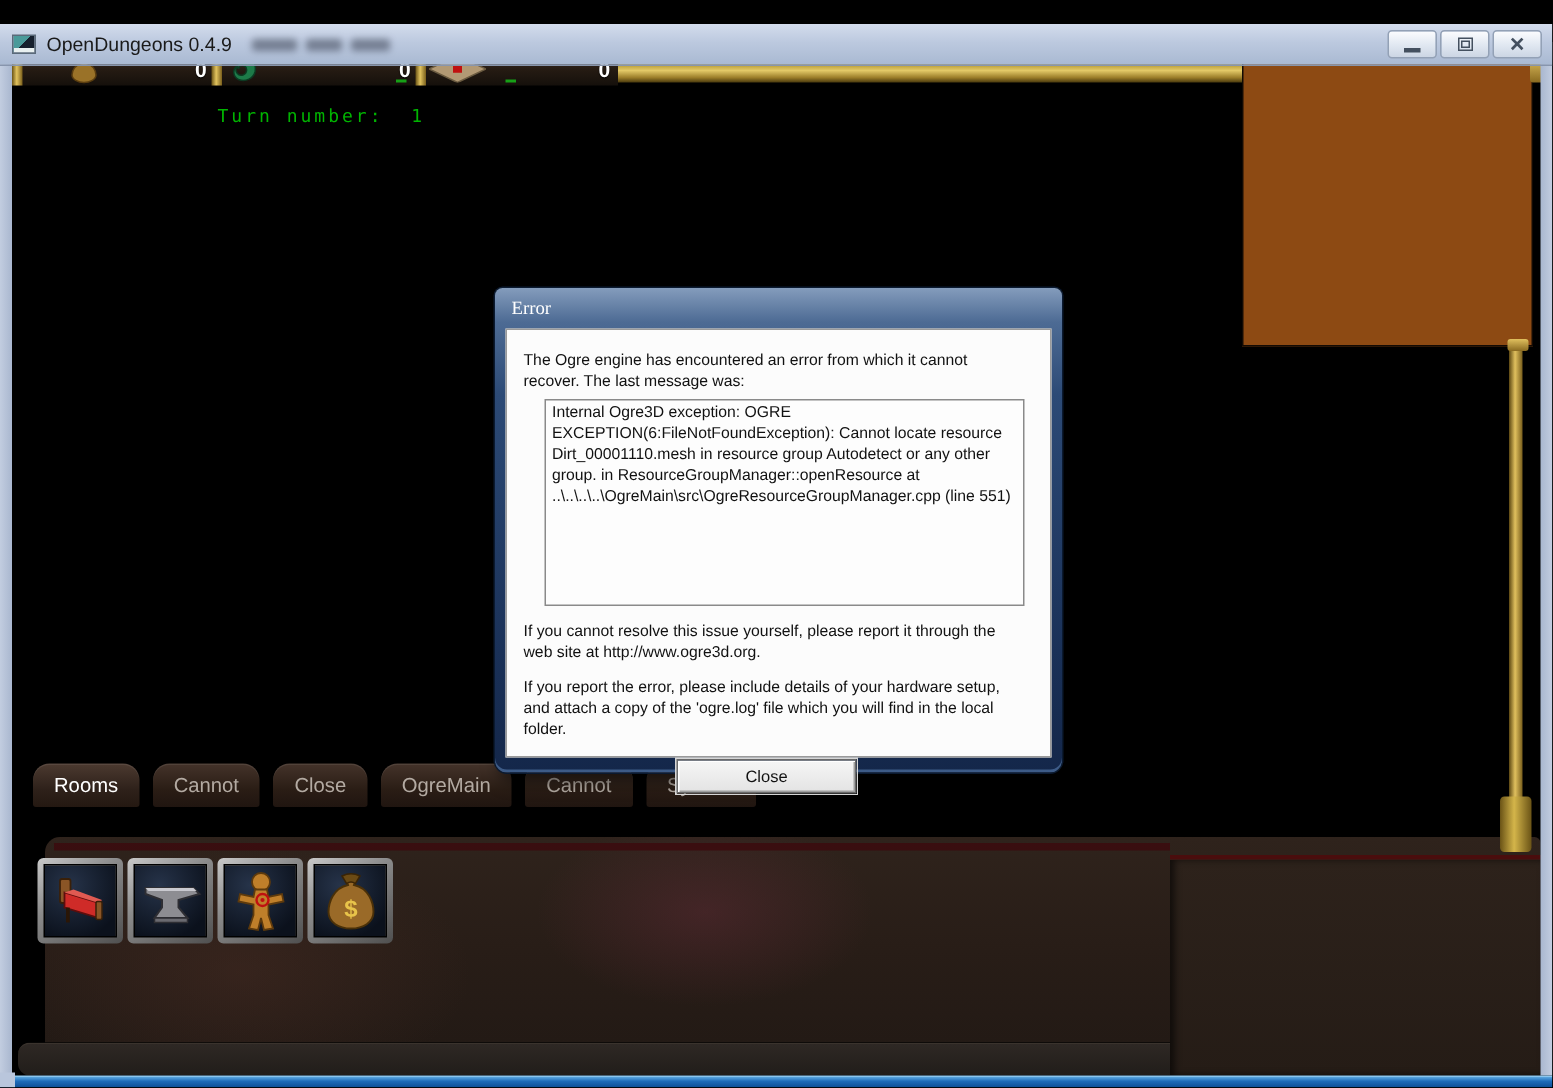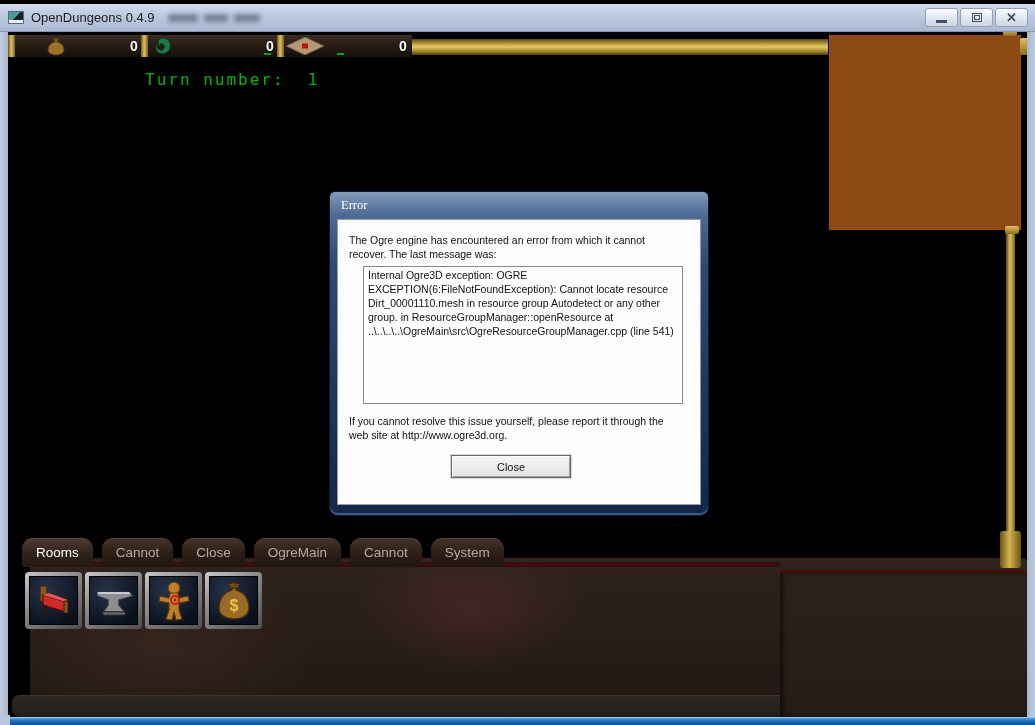--- a/index.html
+++ b/index.html
@@ -1,20 +1,20 @@
 <!DOCTYPE html>
 <html><head>
 <meta charset="utf-8">
 <style>
   * { margin:0; padding:0; box-sizing:border-box; }
   html,body { width:1035px; height:725px; background:#000; font-family:"Liberation Sans", sans-serif; }
   .window { position:relative; width:1035px; height:725px; overflow:hidden; background:#000; }
 
   
-  .titlebar { position:absolute; left:0; top:4px; width:1035px; height:28px;
+  .titlebar { position:absolute; left:0; top:16px; width:1035px; height:28px;
     background:linear-gradient(180deg,#d3dcec 0%,#bcc9df 45%,#a9b9d2 100%);
     border-bottom:1px solid #8795ad; display:flex; align-items:center; z-index:20; }
   .title-icon { width:16px; height:13px; margin-left:8px; border:1px solid #5a6a7a;
     background:linear-gradient(135deg,#4a9a9a 0 45%,#16202e 45% 100%); box-shadow:inset 0 -3px 0 #e8f0f0; }
   .title-text { margin-left:7px; font-size:13px; color:#1a1a1a; }
   .watermark { position:absolute; left:168px; top:8px; width:95px; height:12px; filter:blur(2.5px); opacity:.55; }
   .watermark i { position:absolute; top:2px; height:8px; background:#3c4354; border-radius:2px; }
   .win-controls { position:absolute; right:7px; top:4px; display:flex; }
   .win-btn { width:33px; height:19px; margin-left:2px; border:1px solid #93a1b6; border-radius:3px;
     background:linear-gradient(180deg,#fbfcfe,#e2e9f2 50%,#ccd6e4); display:flex; align-items:center; justify-content:center;
@@ -46,37 +46,37 @@
 
   
   .minimap { position:absolute; left:828px; top:34px; width:194px; height:197px; background:#8d4a13; border:1px solid #120a04; z-index:4; }
   .peg { position:absolute; background:linear-gradient(180deg,#e0c05e,#8a6a20); border-radius:2px; z-index:5; }
   .pole { position:absolute; left:1006px; top:231px; width:9px; height:302px;
     background:linear-gradient(90deg,#5c4712,#e0c05e 45%,#7a5f1c); z-index:4; }
   .pole-knob { position:absolute; left:1000px; top:531px; width:21px; height:37px; border-radius:3px;
     background:linear-gradient(90deg,#6a5316,#d4b54a 45%,#6a5316); z-index:5; }
 
   .turn-label { position:absolute; left:145px; top:70px; font-family:"DejaVu Sans Mono", monospace;
-    font-size:16px; letter-spacing:2px; color:#00b400; white-space:pre; z-index:3; }
+    font-size:12px; letter-spacing:2px; color:#00b400; white-space:pre; z-index:3; }
 
   
   .bottom-panel { position:absolute; left:30px; top:558px; width:997px; height:137px; border-radius:10px 4px 0 0;
     background:
       radial-gradient(160px 90px at 440px 50px, rgba(125,50,70,.30), transparent 70%),
       radial-gradient(220px 120px at 130px 90px, rgba(95,55,45,.28), transparent 70%),
       linear-gradient(180deg,#2f231c 0%,#281d17 55%,#231a15 100%);
     z-index:2; }
   .bottom-strip { position:absolute; left:12px; top:695px; width:1015px; height:22px; border-radius:8px 0 0 8px;
     background:linear-gradient(180deg,#2e2824 0%,#211d1a 100%); border-top:1px solid #3a332d; z-index:2; }
   .red-strip { position:absolute; left:36px; top:562px; width:744px; height:5px; background:#3c0b0e; opacity:.85; filter:blur(.5px); z-index:3; }
   .br-panel { position:absolute; left:780px; top:570px; width:247px; height:147px;
     background:linear-gradient(180deg,#2d221b 0%,#251c16 100%);
     border-top:3px solid #4a0d0d; box-shadow:inset 3px 0 5px rgba(0,0,0,.6); z-index:3; }
 
-  .tabs { position:absolute; left:22px; top:538px; display:flex; gap:9px; z-index:4; }
+  .tabs { position:absolute; left:22px; top:509px; display:flex; gap:9px; z-index:4; }
   .tab { height:29px; padding:0 14px; display:flex; align-items:center; border-radius:11px 11px 2px 2px;
     background:linear-gradient(180deg,#44332a 0%,#2a1d15 60%,#201510 100%);
     box-shadow:inset 0 1px 0 rgba(255,255,255,.08); color:#b3aaa2; font-size:13.5px; cursor:default; }
   .tab.active { color:#ffffff; background:linear-gradient(180deg,#4c3a30 0%,#2e211a 60%,#241811 100%); }
 
   .toolbar { position:absolute; left:25px; top:572px; display:flex; gap:3px; z-index:4; }
   .tool-btn { width:57px; height:57px; padding:4px; border-radius:4px; cursor:default;
     background:linear-gradient(145deg,#c9c9c9 0%,#8b8b8b 40%,#4f4f4f 100%); }
   .tool-btn .well { width:100%; height:100%; border:1px solid #000; display:flex; align-items:center; justify-content:center;
     background:radial-gradient(circle at 35% 28%, #263349 0%, #0b111c 80%); }
@@ -234,21 +234,22 @@
         <text x="20" y="31" font-size="16" font-weight="bold" fill="#e8c34a" text-anchor="middle" font-family="Liberation Sans, sans-serif">$</text>
       </svg>
     </div>
       </div>
   </div>
 
   <div class="dialog">
     <div class="dialog-title">Error</div>
     <div class="dialog-body">
       <div class="dlg-text">The Ogre engine has encountered an error from which it cannot recover. The last message was:</div>
-      <div class="dlg-message">Internal Ogre3D exception: OGRE EXCEPTION(6:FileNotFoundException): Cannot locate resource Dirt_00001110.mesh in resource group Autodetect or any other group. in ResourceGroupManager::openResource at ..\..\..\..\OgreMain\src\OgreResourceGroupManager.cpp (line 541)</div>
+      <div class="dlg-message">Internal Ogre3D exception: OGRE EXCEPTION(6:FileNotFoundException): Cannot locate resource Dirt_00001110.mesh in resource group Autodetect or any other group. in ResourceGroupManager::openResource at ..\..\..\..\OgreMain\src\OgreResourceGroupManager.cpp (line 551)</div>
       <div class="dlg-para">If you cannot resolve this issue yourself, please report it through the web site at http://www.ogre3d.org.</div>
+      <div class="dlg-para">If you report the error, please include details of your hardware setup, and attach a copy of the 'ogre.log' file which you will find in the local folder.</div>
       <div class="dlg-close-row">
         <button class="dlg-close">Close</button>
       </div>
     </div>
   </div>
 
 </div>
 
 </body></html>

